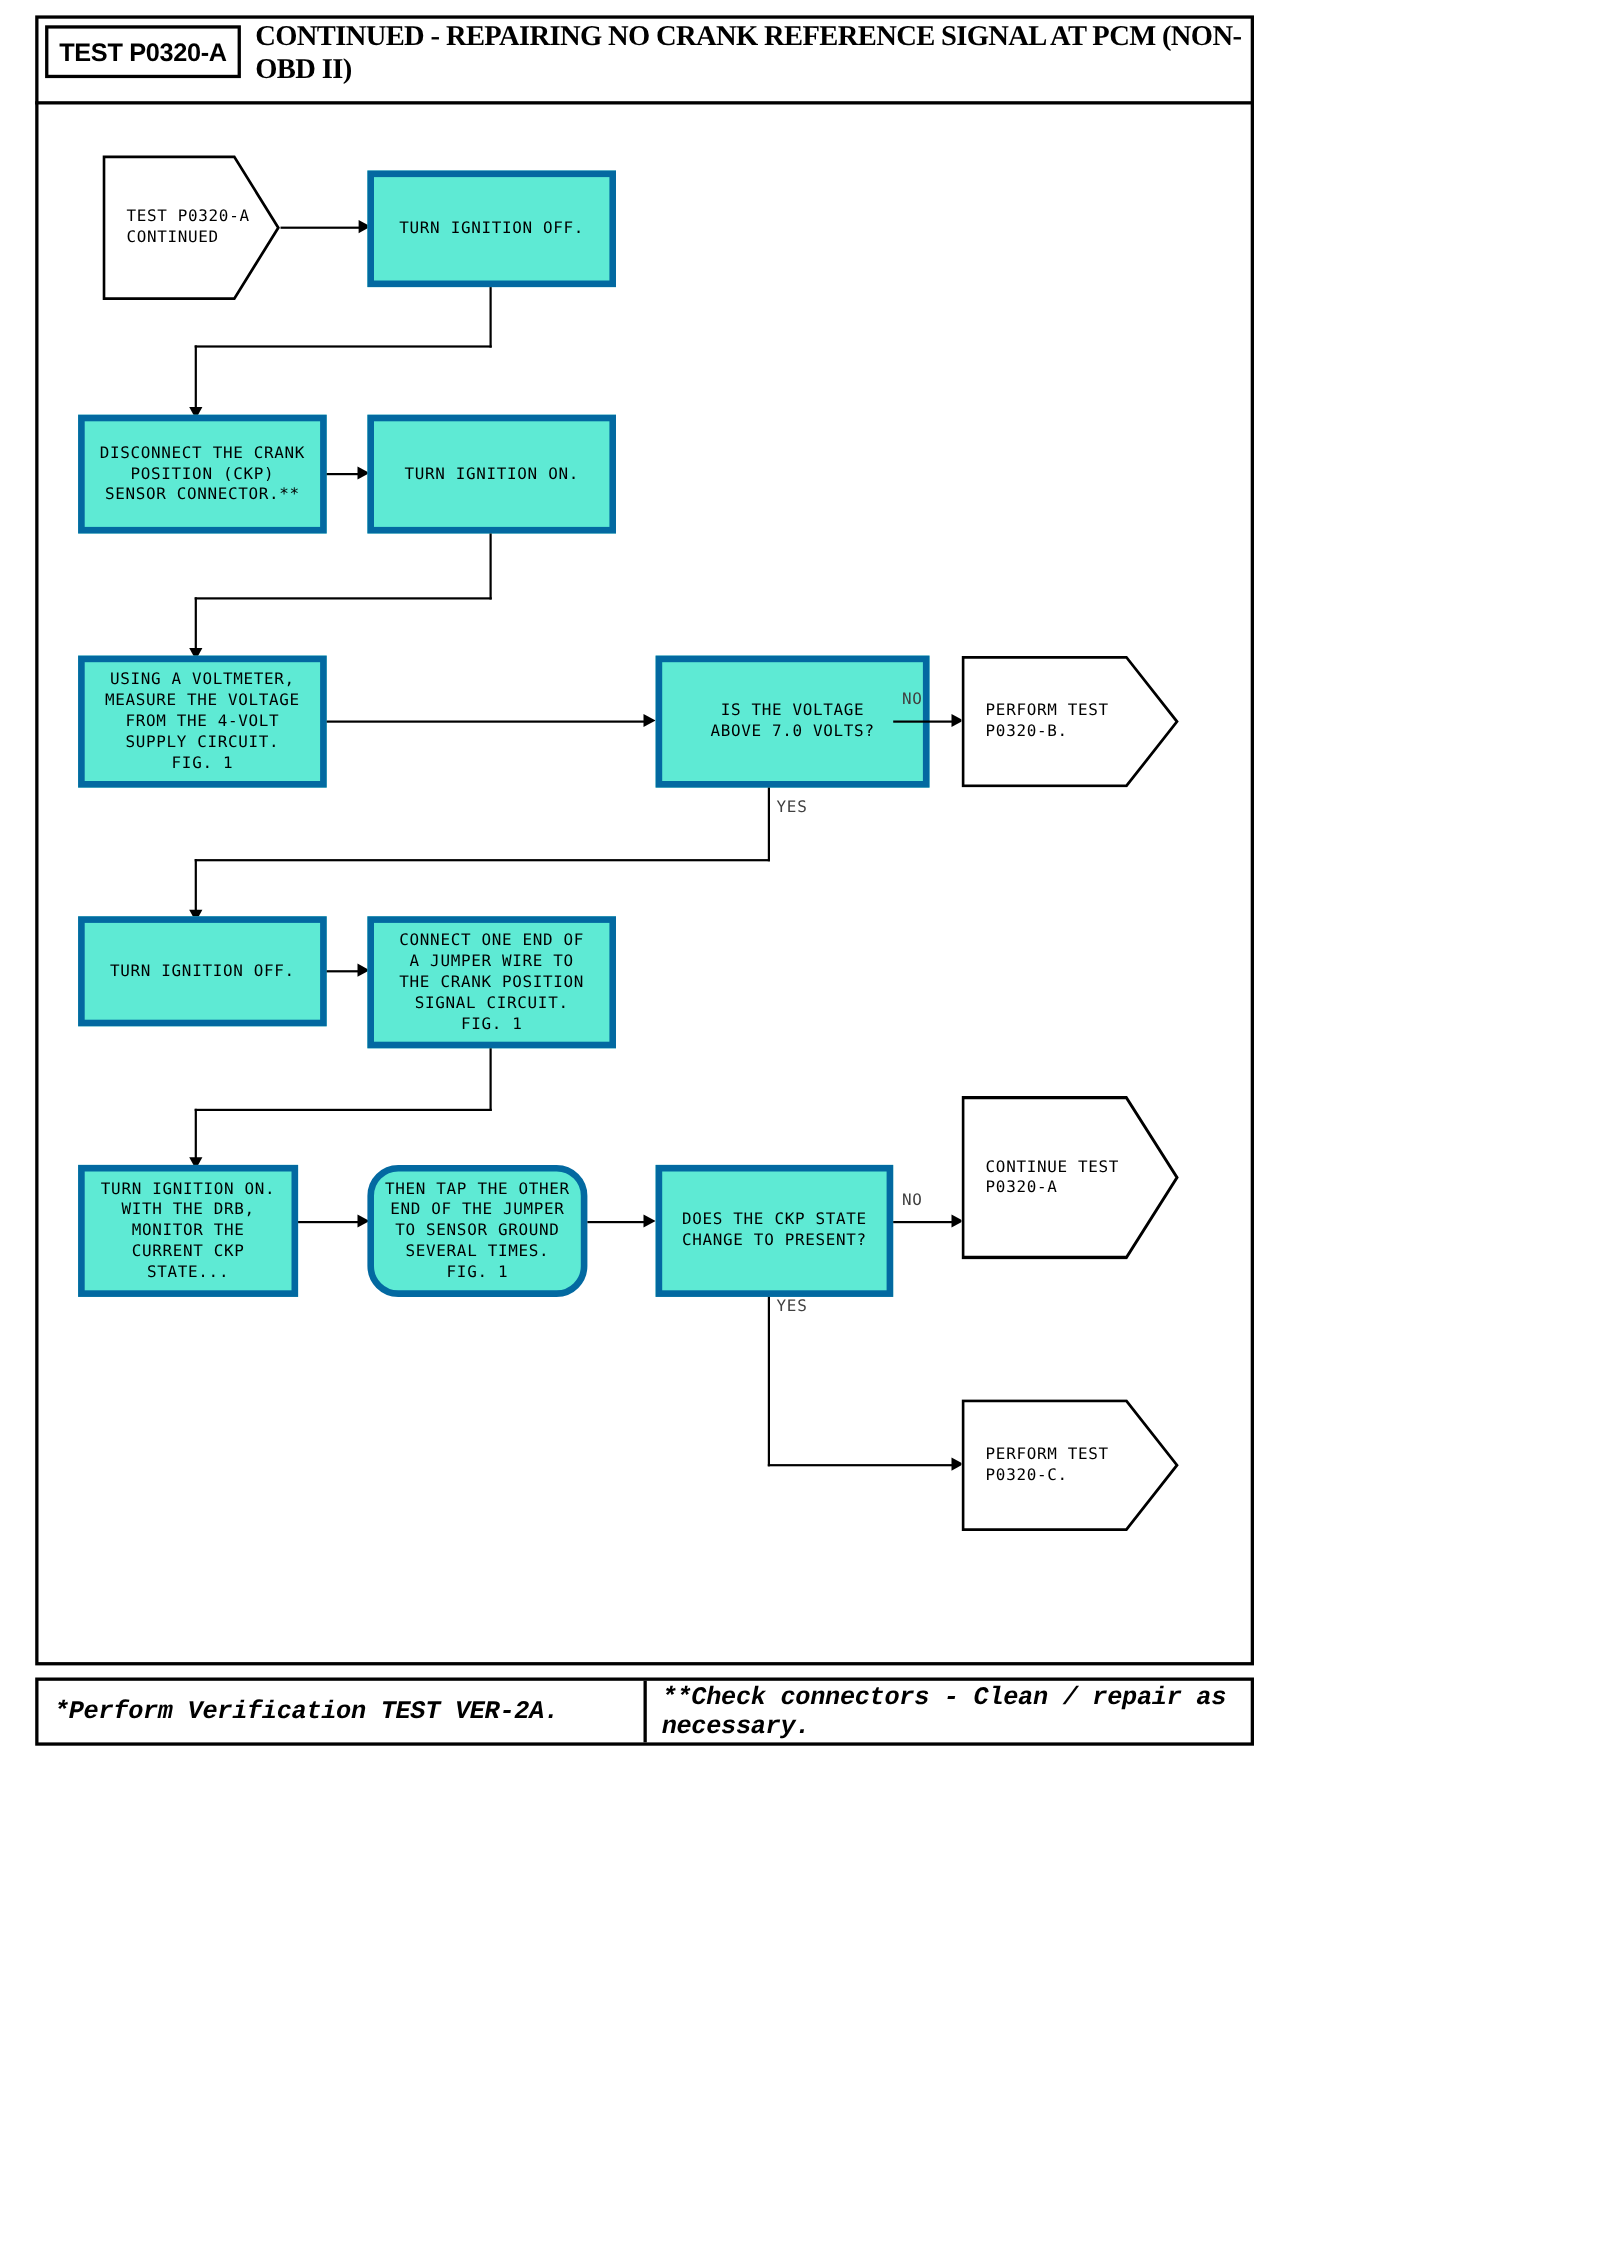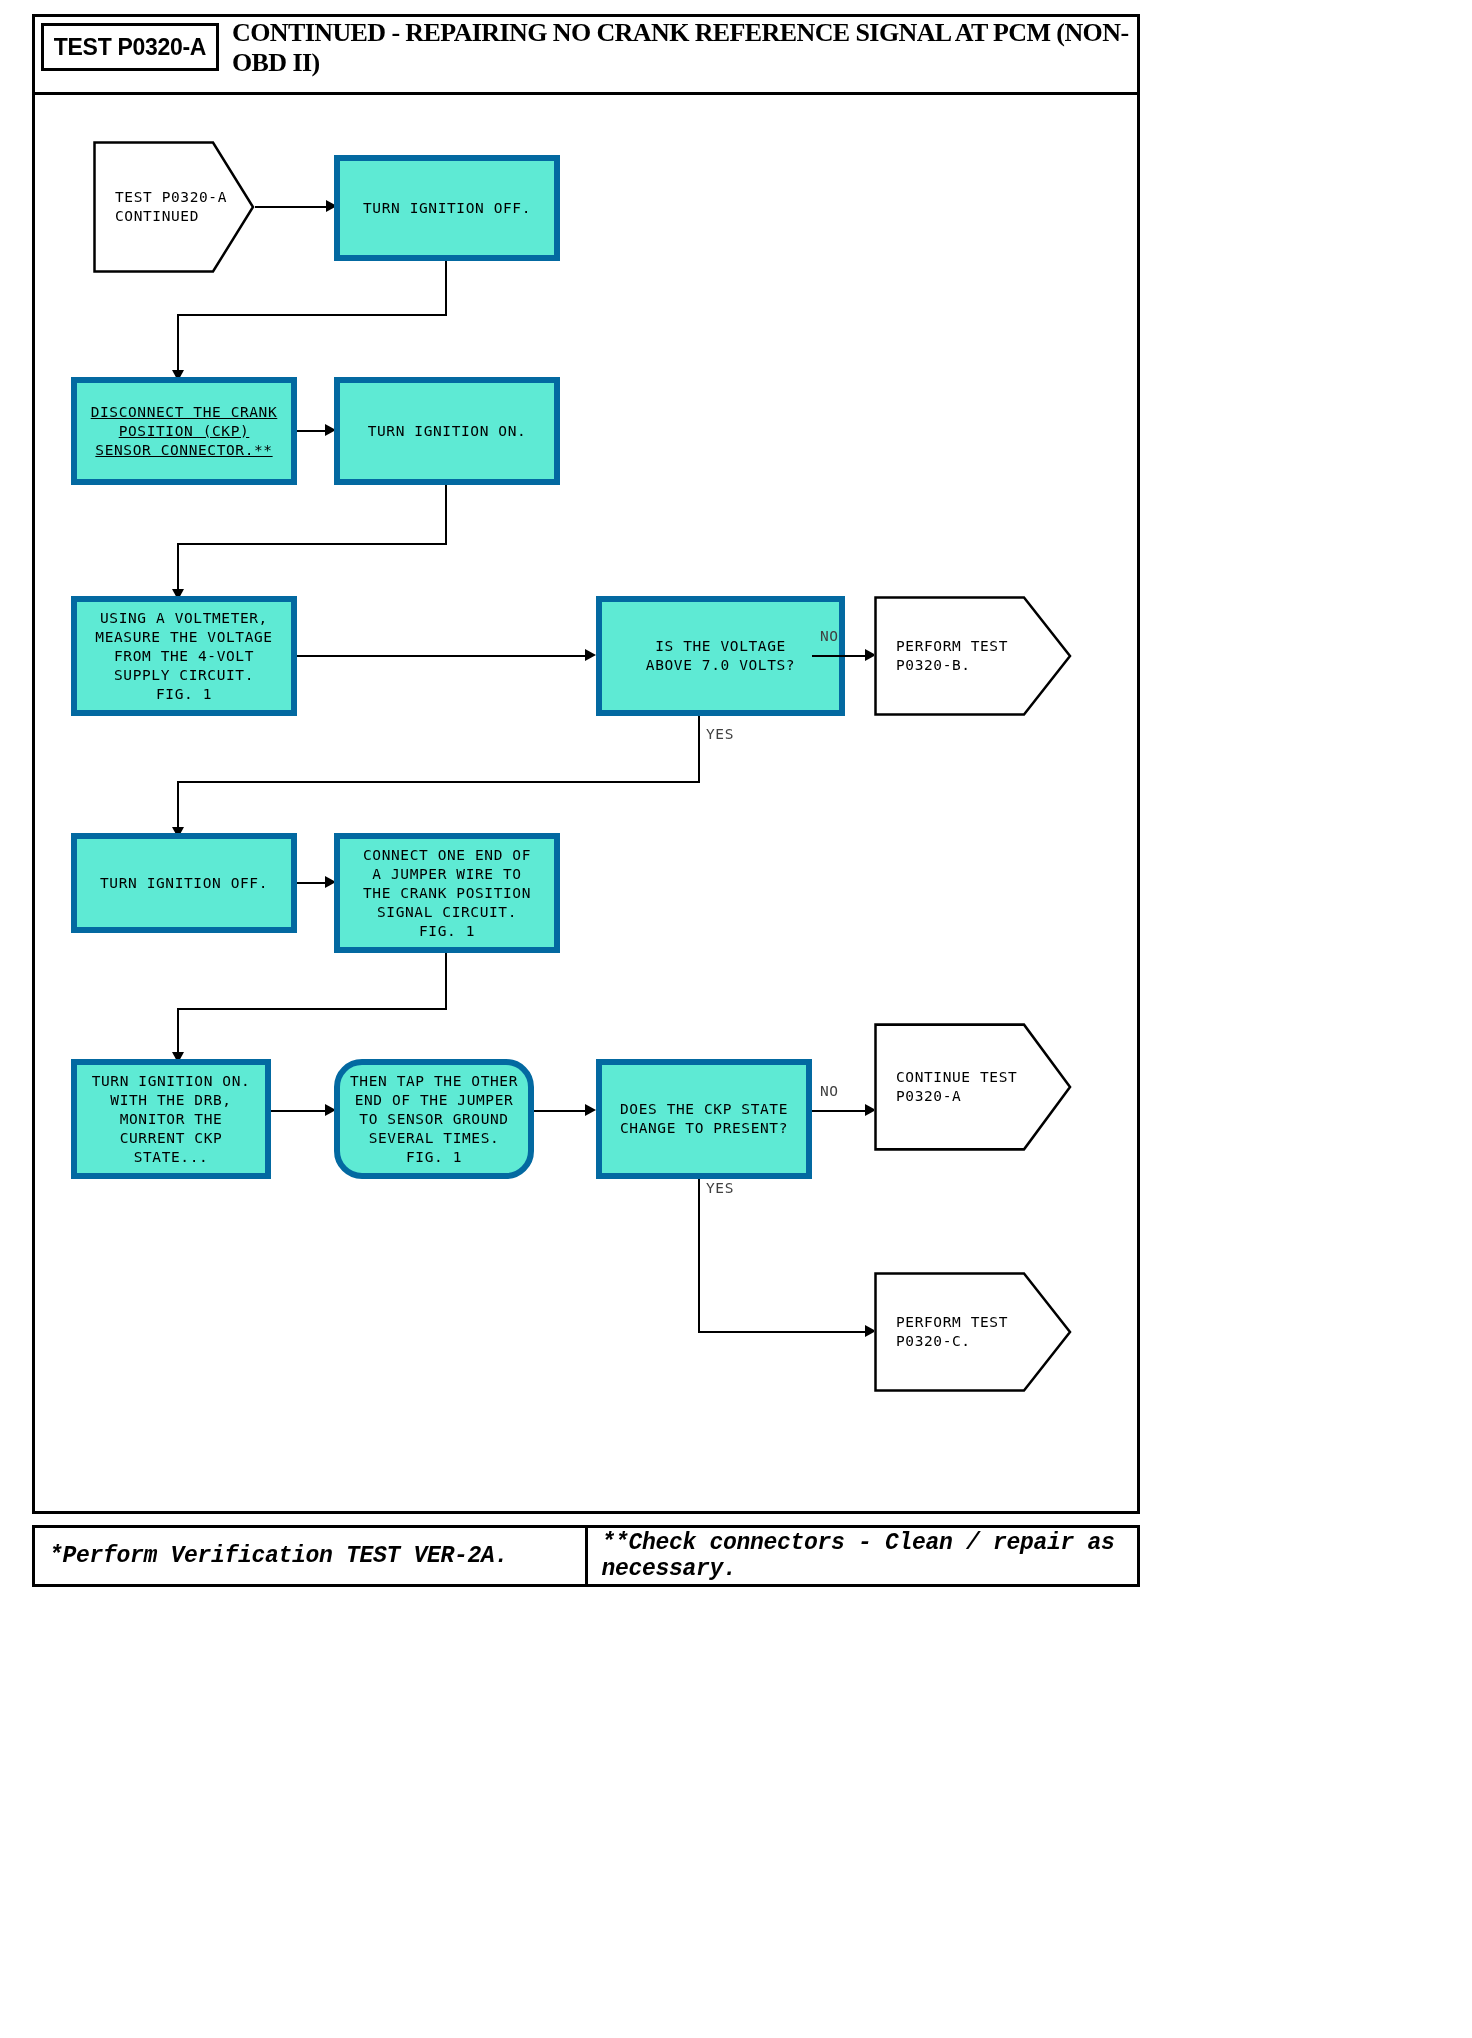--- a/index.html
+++ b/index.html
@@ -122,21 +122,21 @@
   <div class="ln h" style="left:255px;top:206px;width:75px;"></div>
   <div class="arrowhead right" style="left:326px;top:200px;"></div>
 
   <div class="node box" style="left:334px;top:155px;width:226px;height:106px;">TURN IGNITION OFF.</div>
 
   <div class="ln v" style="left:445px;top:261px;height:55px;"></div>
   <div class="ln h" style="left:177px;top:314px;width:270px;"></div>
   <div class="ln v" style="left:177px;top:314px;height:60px;"></div>
   <div class="arrowhead down" style="left:172px;top:370px;"></div>
 
-  <div class="node box" style="left:71px;top:377px;width:226px;height:108px;text-decoration:underline;">DISCONNECT THE CRANK
+  <div class="node box" style="left:71px;top:377px;width:226px;height:108px;">DISCONNECT THE CRANK
 POSITION (CKP)
 SENSOR CONNECTOR.**</div>
 
   <div class="ln h" style="left:297px;top:430px;width:32px;"></div>
   <div class="arrowhead right" style="left:325px;top:424px;"></div>
 
   <div class="node box" style="left:334px;top:377px;width:226px;height:108px;">TURN IGNITION ON.</div>
 
   <div class="ln v" style="left:445px;top:485px;height:60px;"></div>
   <div class="ln h" style="left:177px;top:543px;width:270px;"></div>
@@ -207,21 +207,21 @@
   <div class="ln h" style="left:534px;top:1110px;width:55px;"></div>
   <div class="arrowhead right" style="left:585px;top:1104px;"></div>
 
   <div class="node box" style="left:596px;top:1059px;width:216px;height:120px;">DOES THE CKP STATE
 CHANGE TO PRESENT?</div>
 
   <div class="ln h" style="left:812px;top:1110px;width:58px;"></div>
   <div class="arrowhead right" style="left:865px;top:1104px;"></div>
   <div class="edge-label" style="left:820px;top:1083px;">NO</div>
 
-  <div class="node pent left-label" style="left:874px;top:1023px;width:198px;height:128px;">
+  <div class="node pent left-label" style="left:874px;top:996px;width:198px;height:149px;">
     <svg class="pent-shape" viewBox="0 0 198 120" preserveAspectRatio="none">
       <polygon points="1.5,1.5 150,1.5 196,60 150,118.5 1.5,118.5" fill="#ffffff" stroke="#000000" stroke-width="2.5"></polygon>
     </svg>
     <span class="pent-label">CONTINUE TEST
 P0320-A</span>
   </div>
 
   <div class="ln v" style="left:698px;top:1179px;height:154px;"></div>
   <div class="edge-label" style="left:706px;top:1180px;">YES</div>
   <div class="ln h" style="left:698px;top:1331px;width:172px;"></div>

